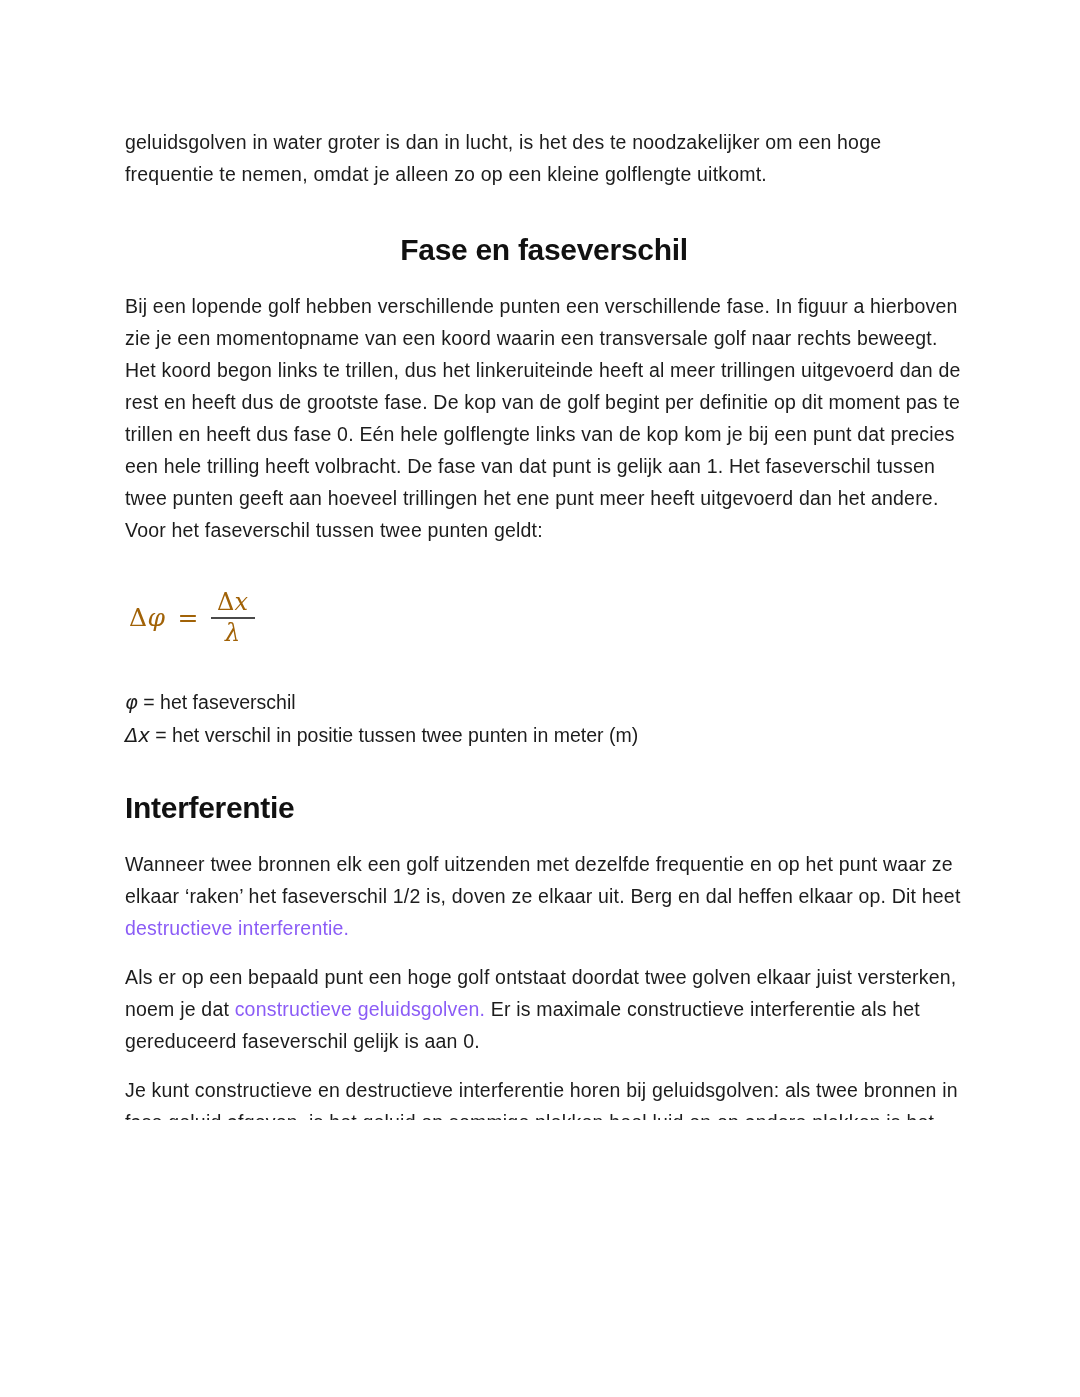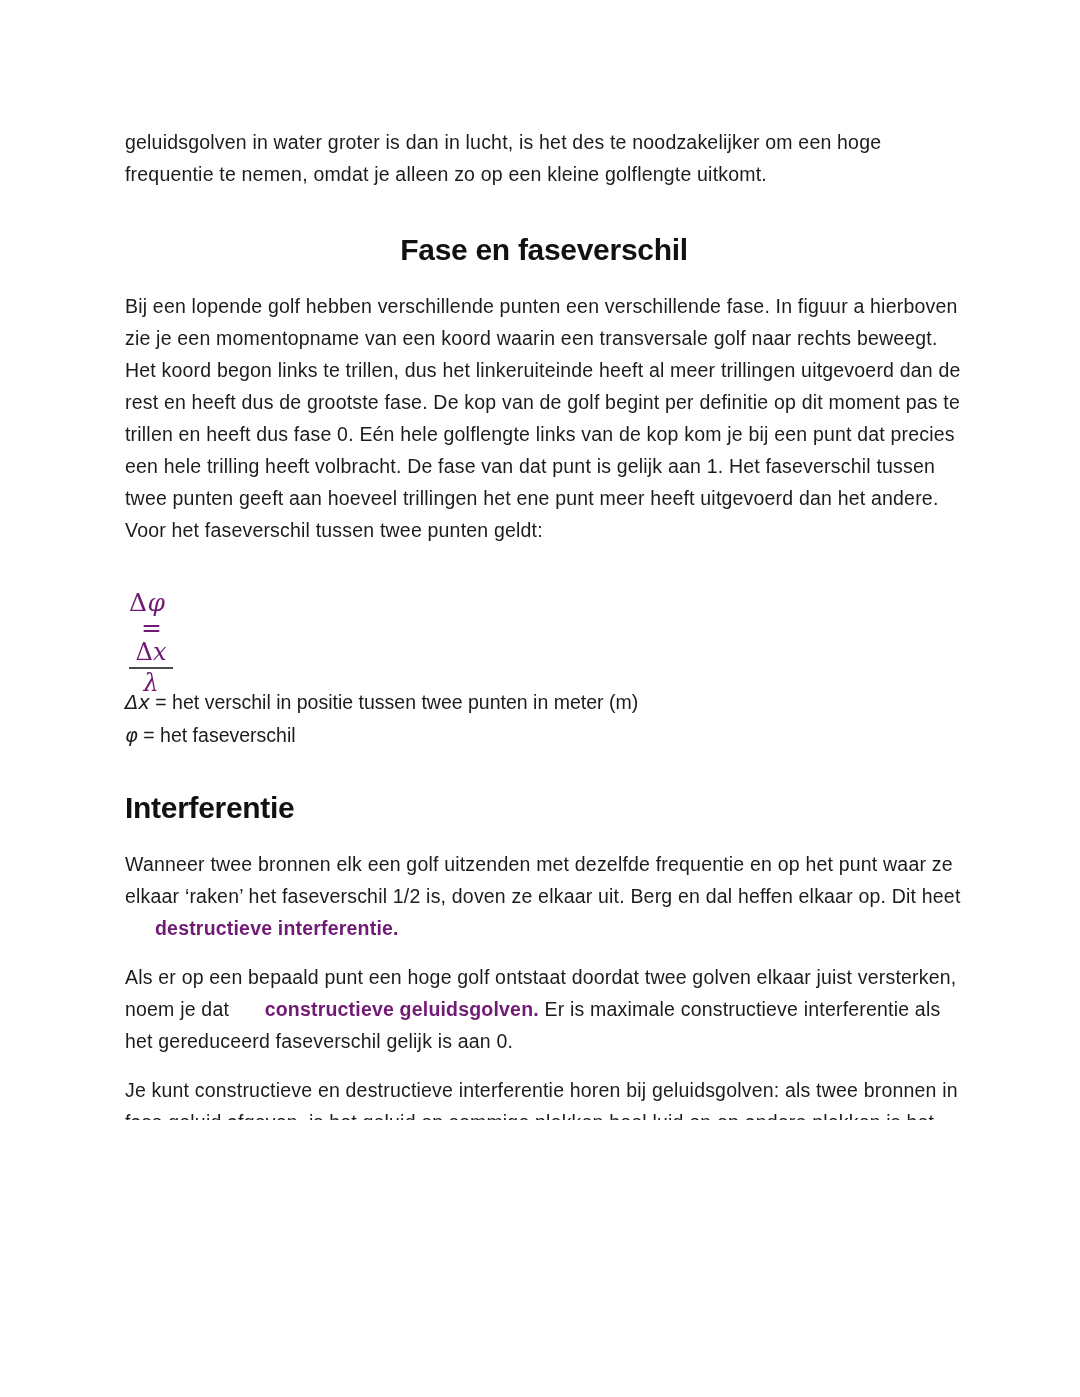--- a/index.html
+++ b/index.html
@@ -62,25 +62,24 @@
 
   .formula-block {
     margin: 44px 0 34px 4px;
     height: 62px;
     position: relative;
   }
 
   .formula {
     font-family: "DejaVu Serif", "Liberation Serif", serif;
     font-size: 25px;
-    color: #701a75;
+    color: #a16207;
     display: inline-flex;
-    align-items: flex-start;
+    align-items: center;
     line-height: 1;
-    flex-direction: column;
   }
   .formula .lhs {
     font-style: italic;
     letter-spacing: 0.5px;
   }
   .formula .lhs .upr { font-style: normal; }
   .formula .eq {
     margin: 0 12px;
     font-style: normal;
   }
@@ -121,23 +120,22 @@
   .sym {
     font-style: italic;
     font-family: "DejaVu Sans", "Liberation Sans", sans-serif;
   }
   .sym-upright {
     font-style: normal;
     font-family: "DejaVu Sans", "Liberation Sans", sans-serif;
   }
 
   strong.bold-term {
-    font-weight: 700;
-    color: #701a75;
-    margin-left: 30px;
+    font-weight: 400;
+    color: #8b5cf6;
   }
 
   .footer {
     position: absolute;
     left: 45px;
     right: 45px;
     top: 1329px;
     height: 22px;
     display: flex;
     align-items: center;
@@ -170,22 +168,22 @@
         <span class="eq">=</span>
         <span class="frac">
           <span class="num"><span class="upr">Δ</span><span>x</span></span>
           <span class="bar"></span>
           <span class="den">λ</span>
         </span>
       </span>
     </div>
 
     <div class="definitions">
+      <div class="def-line"><span class="sym">φ</span><span> = het faseverschil</span></div>
       <div class="def-line"><span class="sym">Δx</span><span> = het verschil in positie tussen twee punten in meter (m)</span></div>
-      <div class="def-line"><span class="sym">φ</span><span> = het faseverschil</span></div>
     </div>
 
     <h2 class="section-heading">Interferentie</h2>
 
     <p class="body-text"><span>Wanneer twee bronnen elk een golf uitzenden met dezelfde frequentie en op het punt waar ze elkaar ‘raken’ het faseverschil 1/2 is, doven ze elkaar uit. Berg en dal heffen elkaar op. Dit heet </span><strong class="bold-term">destructieve interferentie.</strong></p>
 
     <p class="body-text"><span>Als er op een bepaald punt een hoge golf ontstaat doordat twee golven elkaar juist versterken, noem je dat </span><strong class="bold-term">constructieve geluidsgolven.</strong><span> Er is maximale constructieve interferentie als het gereduceerd faseverschil gelijk is aan 0.</span></p>
 
     <p class="body-text">Je kunt constructieve en destructieve interferentie horen bij geluidsgolven: als twee bronnen in fase geluid afgeven, is het geluid op sommige plekken heel luid en op andere plekken is het vrijwel stil. Een praktische toepassing hiervan is het neutraliseren van storend geluid met ‘antigeluid’. Het geluid wordt opgevangen waarna er een geluid wordt bijgemengd dat het oorspronkelijke geluid uitdooft op de plek waar dat gewenst is.</p>
 

